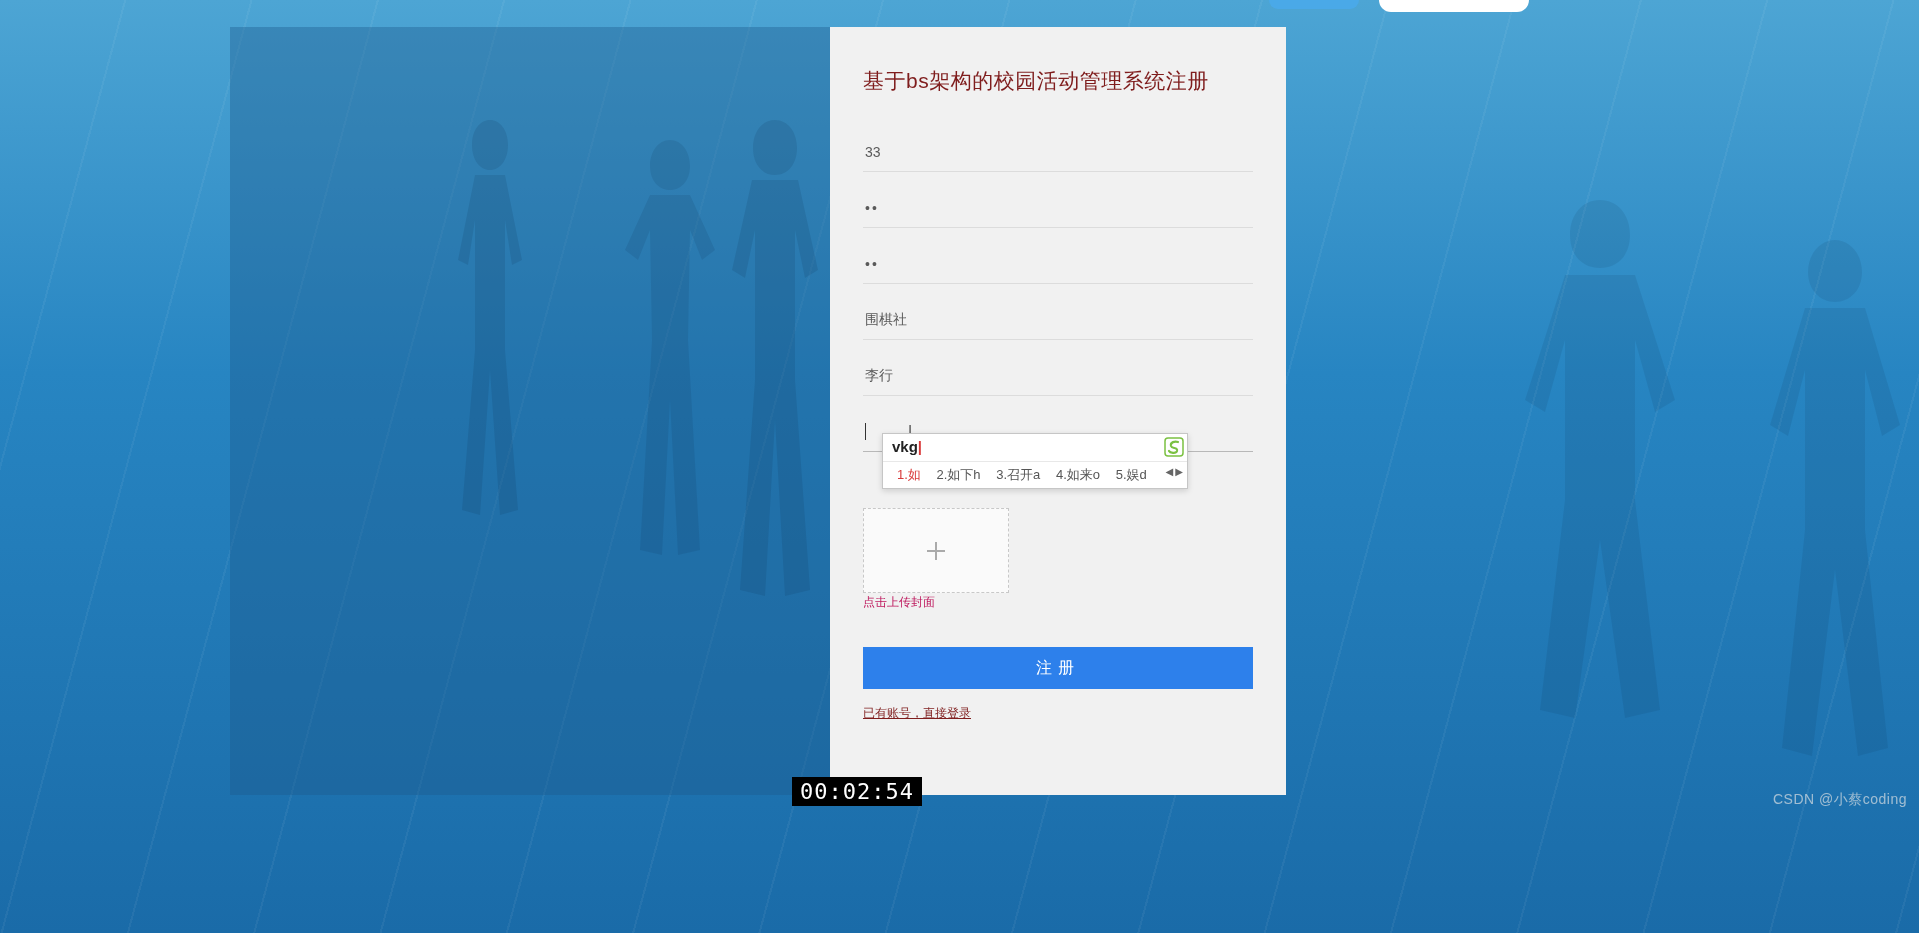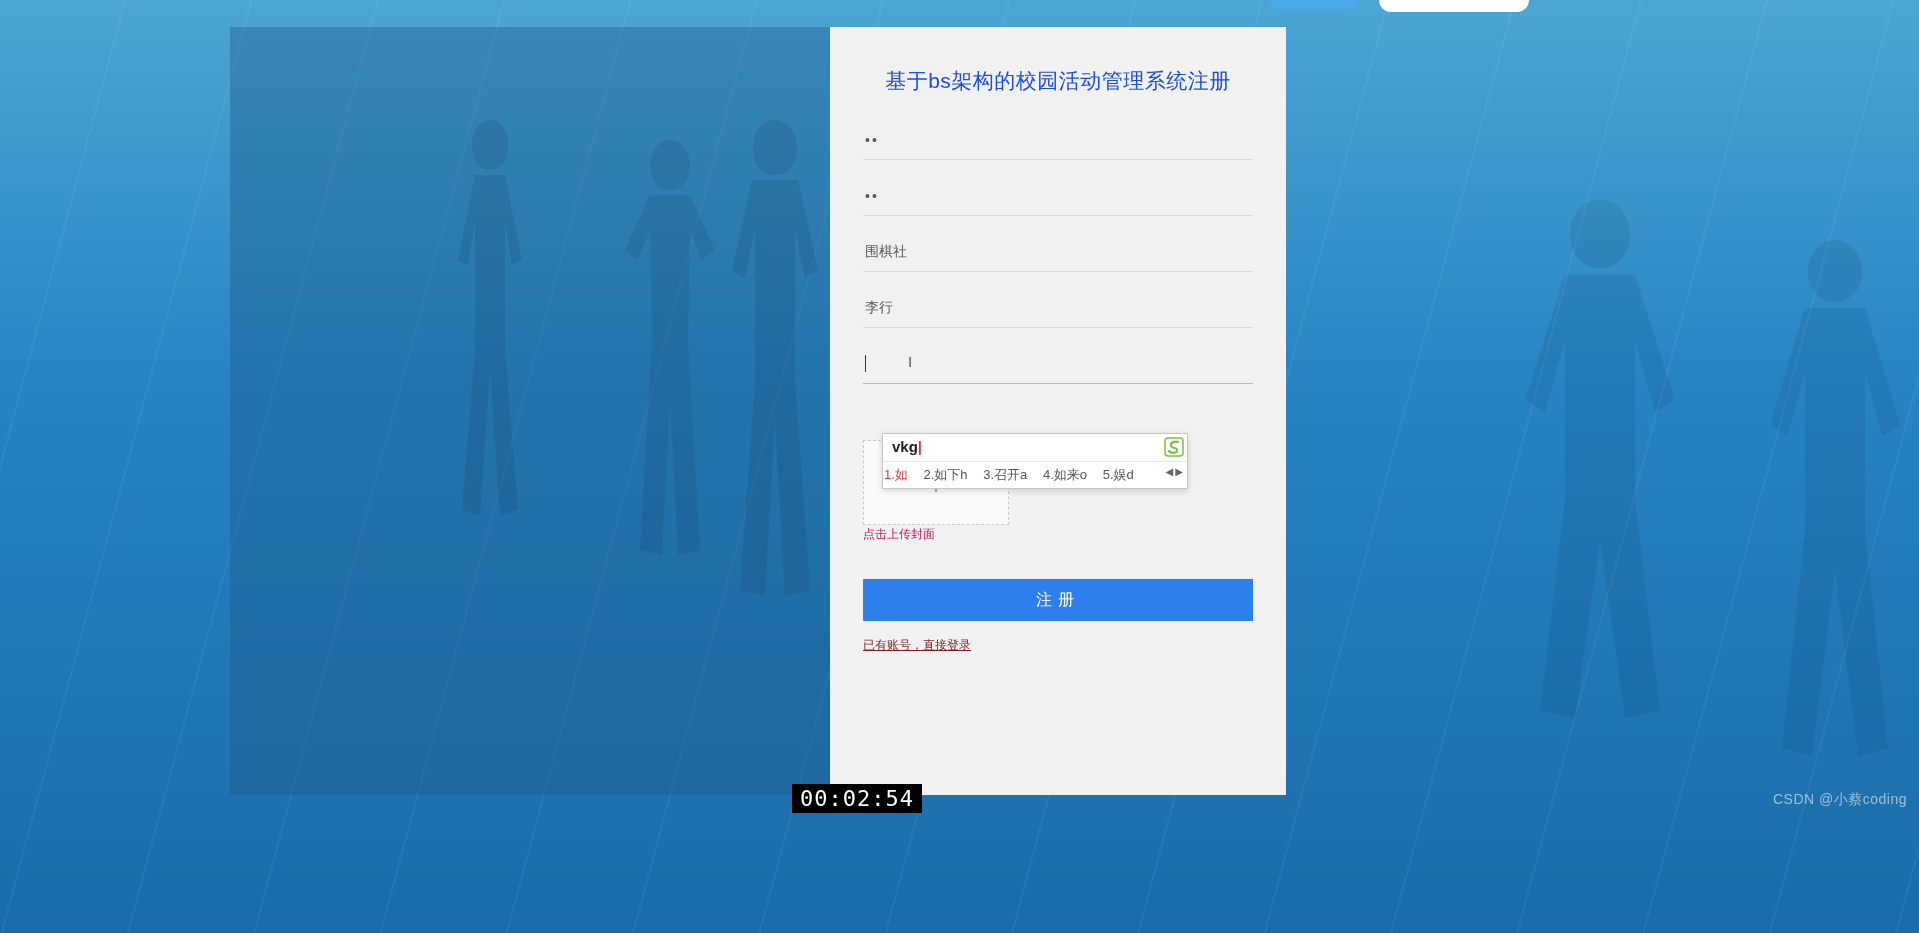--- a/index.html
+++ b/index.html
@@ -39,26 +39,26 @@
     .form-card {
       position: absolute;
       left: 830px;
       top: 27px;
       width: 456px;
       height: 768px;
       background: #f1f1f1;
       padding: 40px 33px 30px;
     }
     .form-title {
-      text-align: center;
-      color: #1d4ed8;
+      text-align: left;
+      color: #7f1d1d;
       font-size: 21px;
       font-weight: 400;
       letter-spacing: 0.5px;
-      margin-bottom: 22px;
+      margin-bottom: 34px;
     }
     .form-field {
       position: relative;
       height: 43px;
       border-bottom: 1px solid #dcdcdc;
       margin-bottom: 13px;
     }
     .form-input {
       width: 100%;
       height: 100%;
@@ -114,21 +114,21 @@
     .ime-logo {
       position: absolute;
       right: 3px;
       top: 3px;
       width: 20px;
       height: 20px;
     }
     .ime-candidates {
       border-top: 1px solid #e8e8e8;
       height: 27px;
-      padding: 4px 26px 4px 1px;
+      padding: 4px 26px 4px 14px;
       font-size: 13px;
       color: #555;
       position: relative;
       white-space: nowrap;
     }
     .ime-cand { margin-right: 12px; }
     .ime-cand.sel { color: #d93a3a; }
     .ime-arrows {
       position: absolute;
       right: 4px;
@@ -189,21 +189,21 @@
       top: 0;
       right: 560px;
       width: 90px;
       height: 9px;
       background: #4aa9e8;
       border-radius: 0 0 10px 10px;
     }
     .timestamp {
       position: absolute;
       left: 792px;
-      bottom: 120px;
+      bottom: 127px;
       background: #000;
       color: #fff;
       font-family: monospace;
       font-size: 22px;
       padding: 2px 8px;
       letter-spacing: 1px;
     }
     .watermark {
       position: absolute;
       right: 12px;
@@ -235,20 +235,23 @@
 <svg class="bg-figure fig-right1" viewBox="0 0 200 520">
     <path d="M100 0 C118 0 130 15 130 35 C130 55 118 68 100 68 C82 68 70 55 70 35 C70 15 82 0 100 0 M65 75 L135 75 L175 200 L155 212 L135 140 L135 300 L160 510 L125 518 L100 340 L75 518 L40 510 L65 300 L65 140 L45 212 L25 200 Z" fill="rgba(10,40,70,0.4)"></path>
   </svg>
 <svg class="bg-figure fig-right2" viewBox="0 0 170 520">
     <path d="M85 0 C100 0 112 14 112 32 C112 50 100 62 85 62 C70 62 58 50 58 32 C58 14 70 0 85 0 M55 68 L115 68 L150 185 L132 196 L115 130 L115 290 L138 508 L108 516 L85 330 L62 516 L32 508 L55 290 L55 130 L38 196 L20 185 Z" fill="rgba(10,40,70,0.4)"></path>
   </svg>
 
 <div class="form-card">
   <h1 class="form-title">基于bs架构的校园活动管理系统注册</h1>
 
+  <div class="form-field">
+    <input class="form-input" type="text" value="33" style="">
+  </div>
 
   <div class="form-field">
     <input class="form-input" type="password" value="••" style="">
   </div>
 
   <div class="form-field">
     <input class="form-input" type="password" value="••" style="">
   </div>
 
   <div class="form-field">

